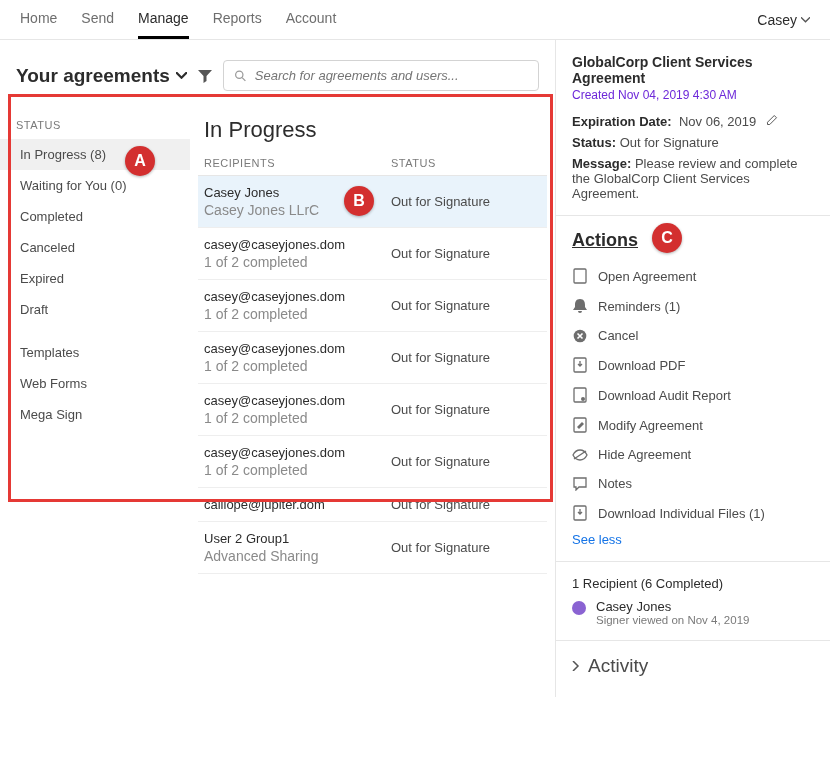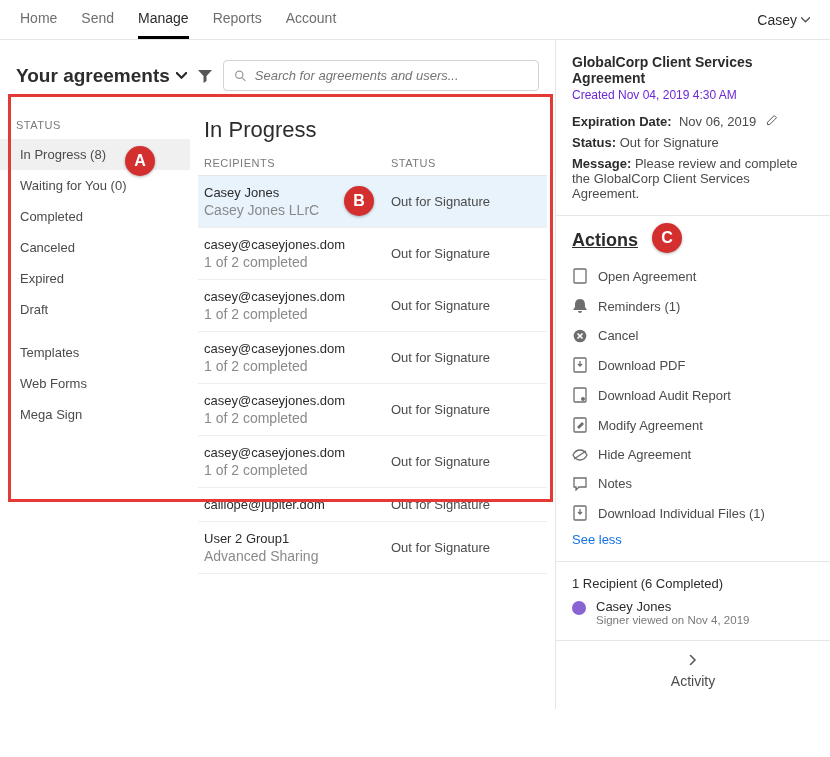--- a/index.html
+++ b/index.html
@@ -178,21 +178,21 @@
     font-size:13px;color:#4b4b4b;
     cursor:pointer;
   }
   .action-item .ico{width:16px;display:flex;justify-content:center;color:#6e6e6e;}
   .see-less{text-align:left;color:#1473e6;font-size:13px;cursor:pointer;margin-top:4px;}
   .recip-h{font-size:13px;color:#2c2c2c;margin:10px 0 8px 0;}
   .recip-row{display:flex;gap:10px;align-items:flex-start;}
   .recip-dot{width:14px;height:14px;border-radius:50%;background:#8a63d2;margin-top:2px;flex-shrink:0;}
   .recip-name{font-size:13px;color:#2c2c2c;}
   .recip-sub{font-size:11.5px;color:#7a7a7a;text-align:center;}
-  .activity{display:flex;align-items:center;gap:8px;margin-top:14px;cursor:pointer;color:#4b4b4b;font-size:14px;flex-direction:column;}
+  .activity{display:flex;align-items:center;gap:8px;margin-top:14px;cursor:pointer;color:#4b4b4b;font-size:19px;}
   svg{display:block;}
   .edit-pencil{display:inline-block;margin-left:6px;cursor:pointer;}
 </style>
 </head>
 <body>
 
 <div class="nav">
   <div class="nav-left" id="nav-left">
       <div class="nav-item">Home</div>
       <div class="nav-item">Send</div>

